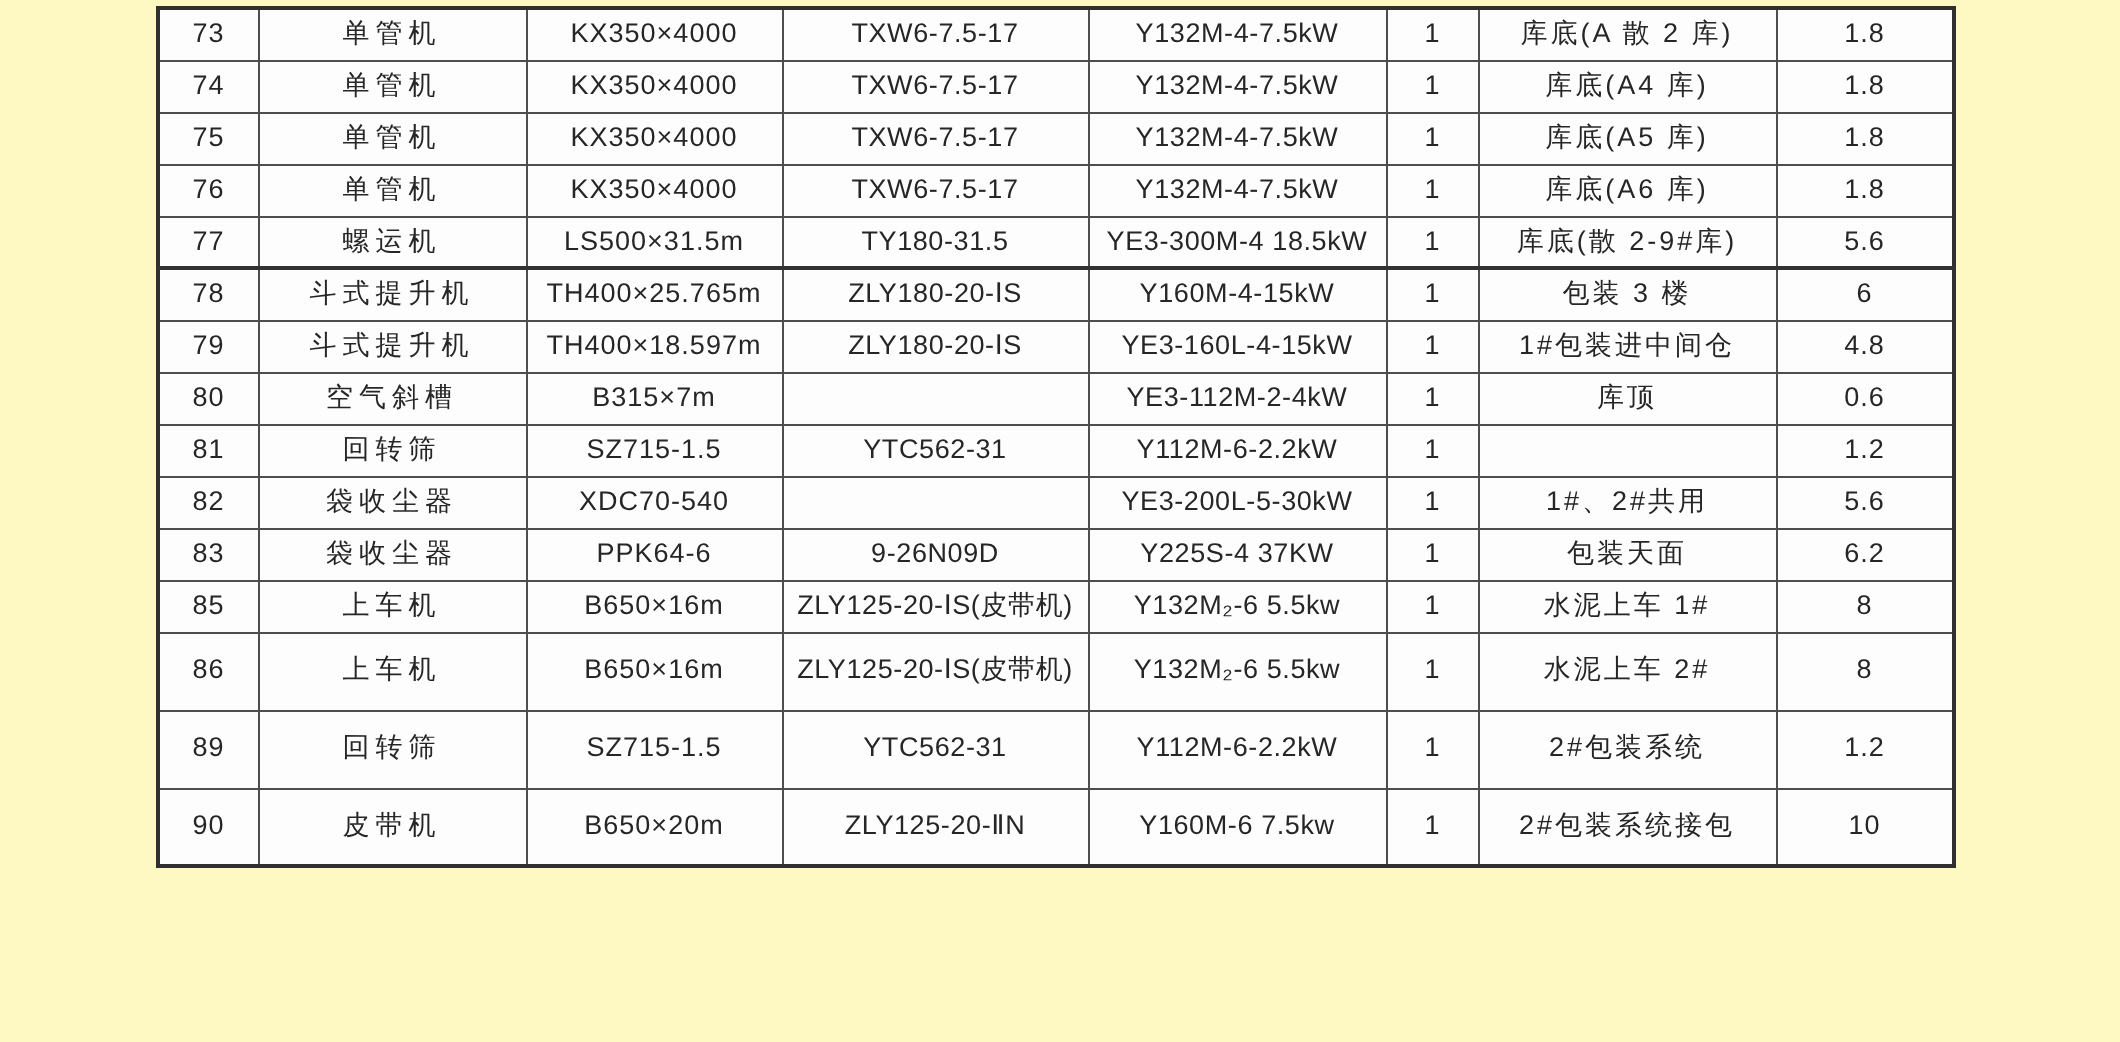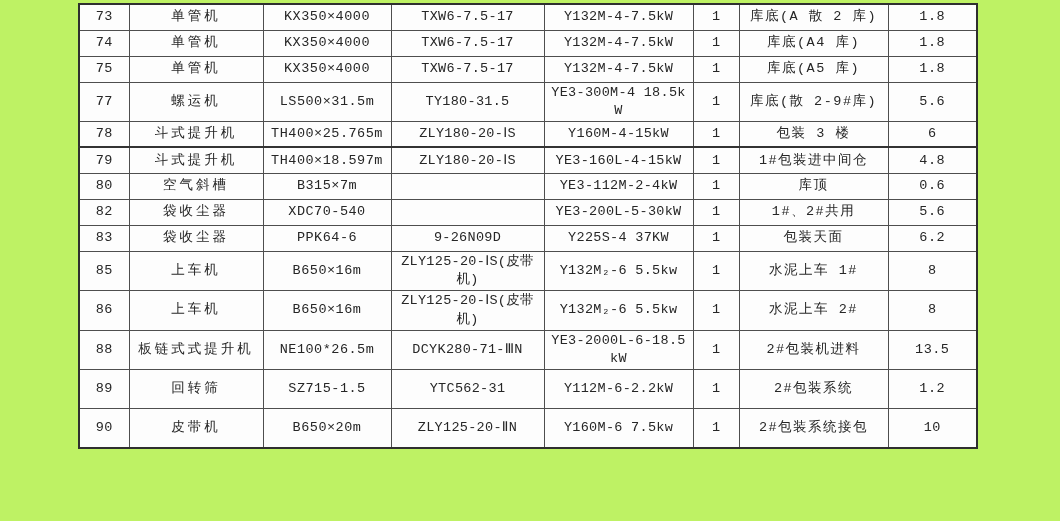--- a/index.html
+++ b/index.html
@@ -4,23 +4,23 @@
 <style>
   html, body {
     margin: 0;
     padding: 0;
     background: #fefefe;
   }
   .page {
     position: relative;
     width: 1060px;
     height: 521px;
-    background: #bef264;
+    background: #fef9c3;
     overflow: hidden;
-    font-family: Liberation Mono, monospace;
+    font-family: Liberation Sans, sans-serif;
     color: #262626;
   }
   table.equip {
     position: absolute;
     left: 78px;
     top: 3px;
     width: 898px;
     border-collapse: collapse;
     table-layout: fixed;
     border: 2px solid #2f2f2f;
@@ -88,20 +88,30 @@
     <td class="c-no">75</td>
     <td class="c-name">单管机</td>
     <td class="c-spec">KX350×4000</td>
     <td class="c-drive">TXW6-7.5-17</td>
     <td class="c-motor">Y132M-4-7.5kW</td>
     <td class="c-qty">1</td>
     <td class="c-loc">库底(A5 库)</td>
     <td class="c-power">1.8</td>
   </tr>
         <tr>
+    <td class="c-no">76</td>
+    <td class="c-name">单管机</td>
+    <td class="c-spec">KX350×4000</td>
+    <td class="c-drive">TXW6-7.5-17</td>
+    <td class="c-motor">Y132M-4-7.5kW</td>
+    <td class="c-qty">1</td>
+    <td class="c-loc">库底(A6 库)</td>
+    <td class="c-power">1.8</td>
+  </tr>
+        <tr>
     <td class="c-no">77</td>
     <td class="c-name">螺运机</td>
     <td class="c-spec">LS500×31.5m</td>
     <td class="c-drive">TY180-31.5</td>
     <td class="c-motor">YE3-300M-4 18.5kW</td>
     <td class="c-qty">1</td>
     <td class="c-loc">库底(散 2-9#库)</td>
     <td class="c-power">5.6</td>
   </tr>
         <tr>
@@ -128,20 +138,30 @@
     <td class="c-no">80</td>
     <td class="c-name">空气斜槽</td>
     <td class="c-spec">B315×7m</td>
     <td class="c-drive"></td>
     <td class="c-motor">YE3-112M-2-4kW</td>
     <td class="c-qty">1</td>
     <td class="c-loc">库顶</td>
     <td class="c-power">0.6</td>
   </tr>
         <tr>
+    <td class="c-no">81</td>
+    <td class="c-name">回转筛</td>
+    <td class="c-spec">SZ715-1.5</td>
+    <td class="c-drive">YTC562-31</td>
+    <td class="c-motor">Y112M-6-2.2kW</td>
+    <td class="c-qty">1</td>
+    <td class="c-loc"></td>
+    <td class="c-power">1.2</td>
+  </tr>
+        <tr>
     <td class="c-no">82</td>
     <td class="c-name">袋收尘器</td>
     <td class="c-spec">XDC70-540</td>
     <td class="c-drive"></td>
     <td class="c-motor">YE3-200L-5-30kW</td>
     <td class="c-qty">1</td>
     <td class="c-loc">1#、2#共用</td>
     <td class="c-power">5.6</td>
   </tr>
         <tr>
@@ -168,30 +188,20 @@
     <td class="c-no">86</td>
     <td class="c-name">上车机</td>
     <td class="c-spec">B650×16m</td>
     <td class="c-drive">ZLY125-20-ⅠS(皮带机)</td>
     <td class="c-motor">Y132M₂-6 5.5kw</td>
     <td class="c-qty">1</td>
     <td class="c-loc">水泥上车 2#</td>
     <td class="c-power">8</td>
   </tr>
         <tr>
-    <td class="c-no">88</td>
-    <td class="c-name">板链式式提升机</td>
-    <td class="c-spec">NE100*26.5m</td>
-    <td class="c-drive">DCYK280-71-ⅢN</td>
-    <td class="c-motor">YE3-2000L-6-18.5kW</td>
-    <td class="c-qty">1</td>
-    <td class="c-loc">2#包装机进料</td>
-    <td class="c-power">13.5</td>
-  </tr>
-        <tr>
     <td class="c-no">89</td>
     <td class="c-name">回转筛</td>
     <td class="c-spec">SZ715-1.5</td>
     <td class="c-drive">YTC562-31</td>
     <td class="c-motor">Y112M-6-2.2kW</td>
     <td class="c-qty">1</td>
     <td class="c-loc">2#包装系统</td>
     <td class="c-power">1.2</td>
   </tr>
         <tr>

